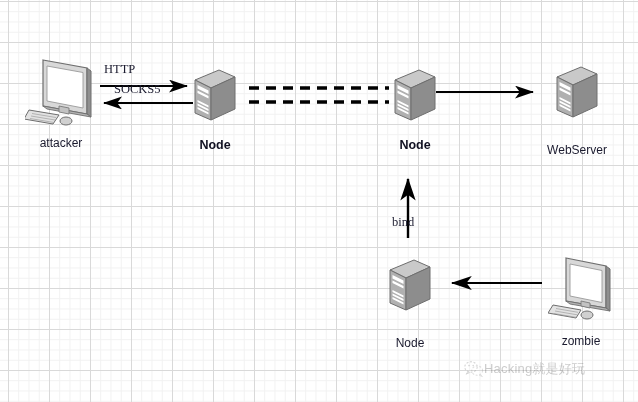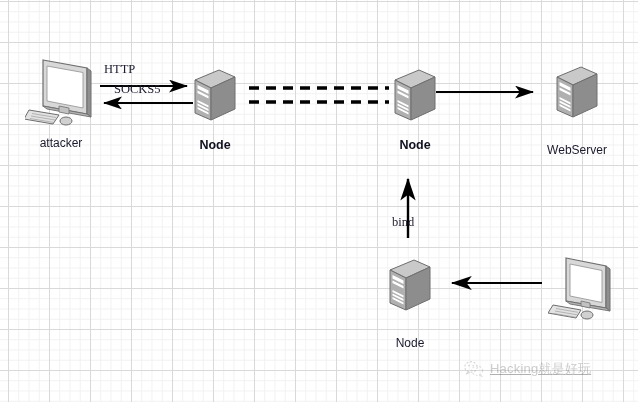--- a/index.html
+++ b/index.html
@@ -47,23 +47,22 @@
     font-size: 12.5px;
     color: #1a1a2e;
     white-space: nowrap;
     margin-top: 20px;
   }
   svg.gfx { position: absolute; left: 0; top: 0; overflow: visible; }
   .wm {
     position: absolute;
     display: flex;
     align-items: flex-end;
-    gap: 6px;
+    gap: 0;
     opacity: 0.30;
-    text-decoration: underline;
   }
   .wm-text {
     font-family: "Liberation Sans", sans-serif;
     font-size: 13px;
     color: #555555;
     white-space: nowrap;
     letter-spacing: 0.2px;
   }
 </style>
 </head>
@@ -179,20 +178,21 @@
       <polygon points="22,8 54,14.5 54,46.5 22,40" fill="#ffffff" stroke="#9a9a9a" stroke-width="0.9"></polygon>
       <polygon points="58,10 62,13 62,55 58,52" fill="#8f8f8f" stroke="#6e6e6e" stroke-width="1"></polygon>
       <polygon points="18,45 58,52 62,55 22,48" fill="#b4b4b4" stroke="#6e6e6e" stroke-width="0.9"></polygon>
       <polygon points="33,45 42,47 42,52 33,50" fill="#c2c2c2" stroke="#7a7a7a" stroke-width="0.9"></polygon>
       <polygon points="5,49 33,54 28,62 0,57" fill="#e2e2e2" stroke="#6e6e6e" stroke-width="1"></polygon>
       <line x1="8" y1="52.5" x2="30" y2="56.3" stroke="#9e9e9e" stroke-width="0.7"></line>
       <line x1="7" y1="55" x2="29" y2="58.8" stroke="#9e9e9e" stroke-width="0.7"></line>
       <line x1="6" y1="57.5" x2="28" y2="61.3" stroke="#9e9e9e" stroke-width="0.7"></line>
       <ellipse cx="39" cy="59" rx="6" ry="4" fill="#d0d0d0" stroke="#6e6e6e" stroke-width="1"></ellipse>
     </svg>
+    <div class="lbl" style="left:-5px; top:78px; width:76px;">zombie</div>
   </div>
 
   <div class="wm" style="left:464px; top:360px;">
     <svg width="20" height="18">
       <ellipse cx="7" cy="7" rx="6.2" ry="5.2" fill="none" stroke="#777777" stroke-width="1.1" stroke-dasharray="2 1.6"></ellipse>
       <path d="M4,11.6 L2,14.2 L5.4,12.6 Z" fill="none" stroke="#777777" stroke-width="1"></path>
       <ellipse cx="13.2" cy="10.6" rx="5.4" ry="4.6" fill="none" stroke="#999999" stroke-width="1.1" stroke-dasharray="2 1.6"></ellipse>
       <path d="M16.4,14.4 L18.4,16.6 L15.6,15.4 Z" fill="none" stroke="#999999" stroke-width="1"></path>
       <circle cx="5" cy="5.6" r="0.8" fill="#777777"></circle>
       <circle cx="9.2" cy="5.6" r="0.8" fill="#777777"></circle>

